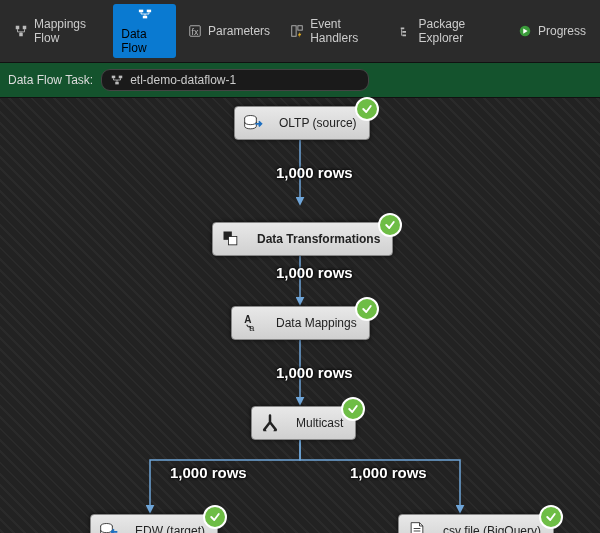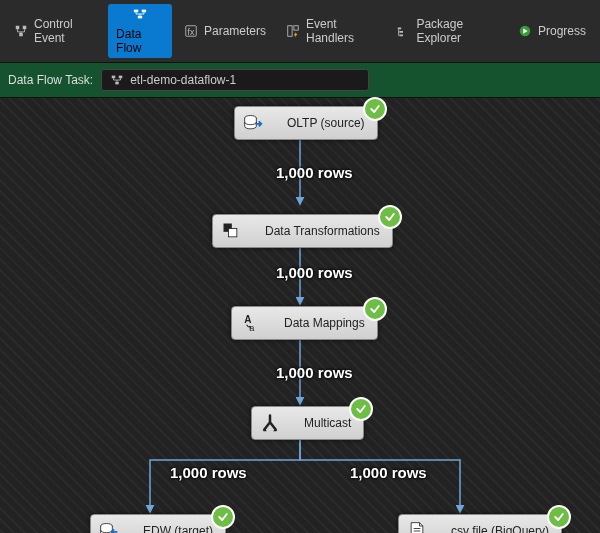--- a/index.html
+++ b/index.html
@@ -50,21 +50,21 @@
     padding: 6px 8px;
     background: #14532d;
     border-bottom: 1px solid #111;
   }
   .task-field {
     display: flex;
     align-items: center;
     gap: 6px;
     background: #1a1a1a;
     border: 1px solid #444;
-    border-radius: 3px;
+    border-radius: 9px;
     padding: 3px 8px;
     min-width: 250px;
     color: #ccc;
   }
   .canvas {
     position: relative;
     width: 600px;
     height: 479px;
     background-color: #222;
     background-image: repeating-linear-gradient(
@@ -72,21 +72,21 @@
       #2a2a2a 0px,
       #2a2a2a 2px,
       #222 2px,
       #222 8px
     );
   }
   .node {
     position: absolute;
     display: flex;
     align-items: center;
-    gap: 24px;
+    gap: 16px;
     padding: 6px 12px 6px 8px;
     background: linear-gradient(#e8e8e8, #d0d0d0);
     border: 1px solid #888;
     border-radius: 4px;
     box-shadow: 0 0 4px rgba(0,0,0,0.6);
     color: #222;
     font-size: 12px;
     white-space: nowrap;
   }
   .node .block-icon {
@@ -134,21 +134,21 @@
 <div class="toolbar">
   <div class="tab">
     <span class="icon">
       <svg viewBox="0 0 16 16" width="14" height="14">
           <rect x="2" y="2" width="4" height="4" fill="#bbb"></rect>
           <rect x="10" y="2" width="4" height="4" fill="#bbb"></rect>
           <rect x="6" y="10" width="4" height="4" fill="#bbb"></rect>
           <path d="M4 6 V9 H8 M12 6 V9 H8 M8 9 V10" stroke="#bbb" fill="none" stroke-width="1"></path>
         </svg>
     </span>
-    <span>Control Event</span>
+    <span>Mappings Flow</span>
   </div>
   <div class="tab active">
     <span class="icon">
       <svg viewBox="0 0 16 16" width="14" height="14">
           <rect x="1" y="3" width="5" height="3" fill="#fff"></rect>
           <rect x="10" y="3" width="5" height="3" fill="#fff"></rect>
           <rect x="5.5" y="10" width="5" height="3" fill="#fff"></rect>
           <path d="M3.5 6 V8 H8 M12.5 6 V8 H8 M8 8 V10" stroke="#fff" fill="none" stroke-width="1"></path>
         </svg>
     </span>
@@ -244,21 +244,21 @@
         </svg>
     </span>
     <span>OLTP (source)</span>
     <span class="check">
         <svg viewBox="0 0 16 16" width="12" height="12">
           <path d="M3 8 L7 12 L13 4" stroke="#fff" stroke-width="2.5" fill="none" stroke-linecap="round" stroke-linejoin="round"></path>
         </svg>
       </span>
   </div>
 
-  <div class="node" style="left:212px; top:116px;">
+  <div class="node" style="left:212px; top:124px;font-weight:bold;">
     <span class="block-icon">
       <svg viewBox="0 0 24 24" width="20" height="20">
           <rect x="3" y="3" width="10" height="10" fill="#222"></rect>
           <rect x="9" y="9" width="10" height="10" fill="#fff" stroke="#222"></rect>
         </svg>
     </span>
     <span>Data Transformations</span>
     <span class="check">
         <svg viewBox="0 0 16 16" width="12" height="12">
           <path d="M3 8 L7 12 L13 4" stroke="#fff" stroke-width="2.5" fill="none" stroke-linecap="round" stroke-linejoin="round"></path>

